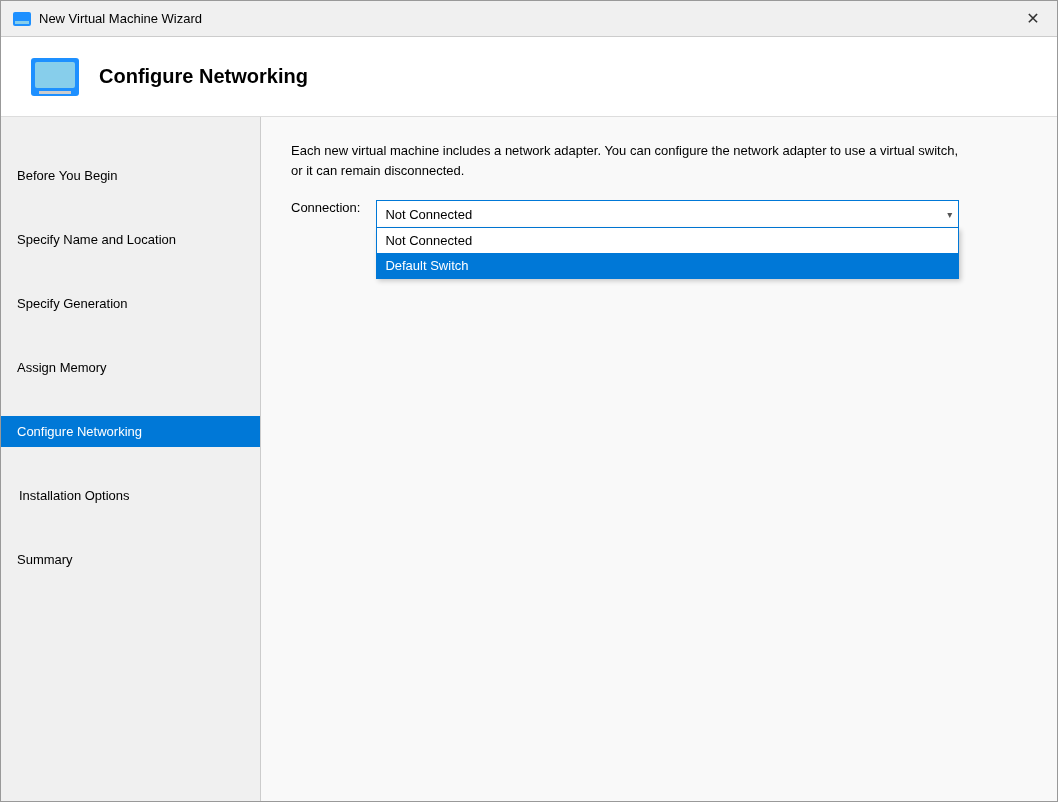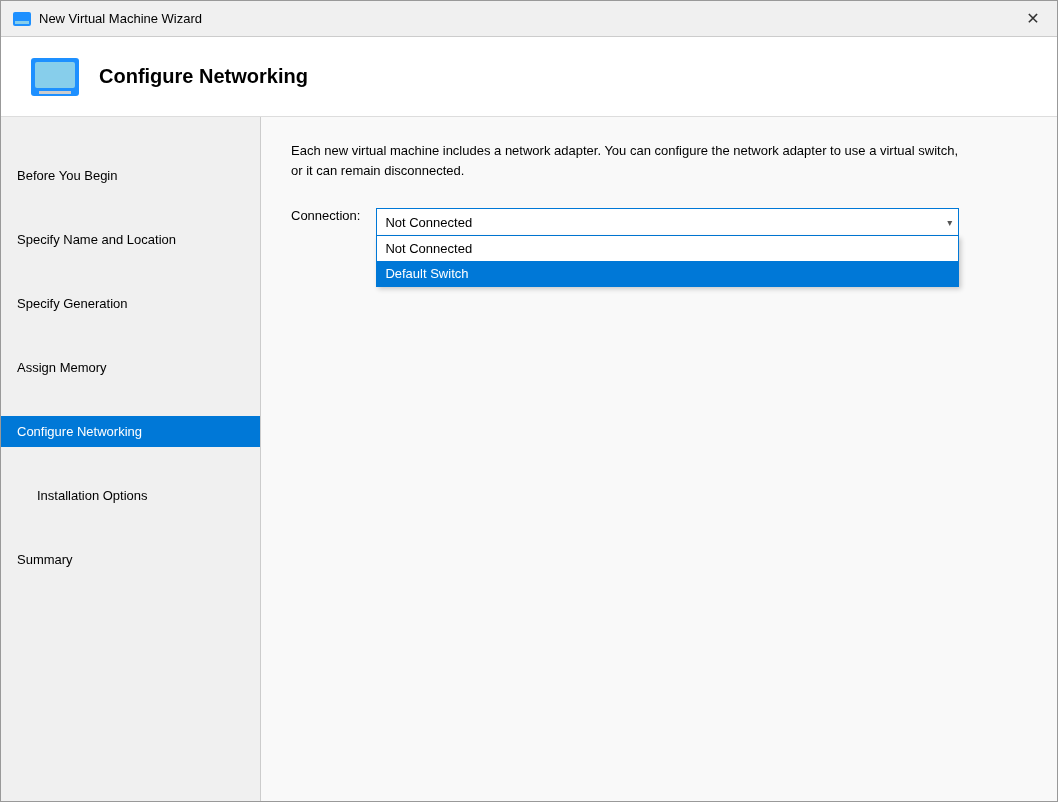--- a/index.html
+++ b/index.html
@@ -125,34 +125,34 @@
       cursor: pointer;
       color: #000;
       font-size: 13px;
       margin-top: 33px;
     }
     .sidebar-item.active {
       background: #0078d7;
       color: white;
     }
     .sidebar-item.indented {
-      padding-left: 36px;
+      padding-left: 18px;
     }
     .main-content {
       flex: 1;
       padding: 24px 30px;
       background: #f9f9f9;
       position: relative;
       overflow: visible;
     }
     .description-text {
       font-size: 13px;
       color: #000;
       line-height: 1.5;
-      margin-bottom: 28px;
+      margin-bottom: 20px;
       max-width: 680px;
     }
     .connection-row {
       display: flex;
       align-items: flex-start;
       gap: 16px;
       position: relative;
     }
     .connection-label {
       font-size: 13px;

